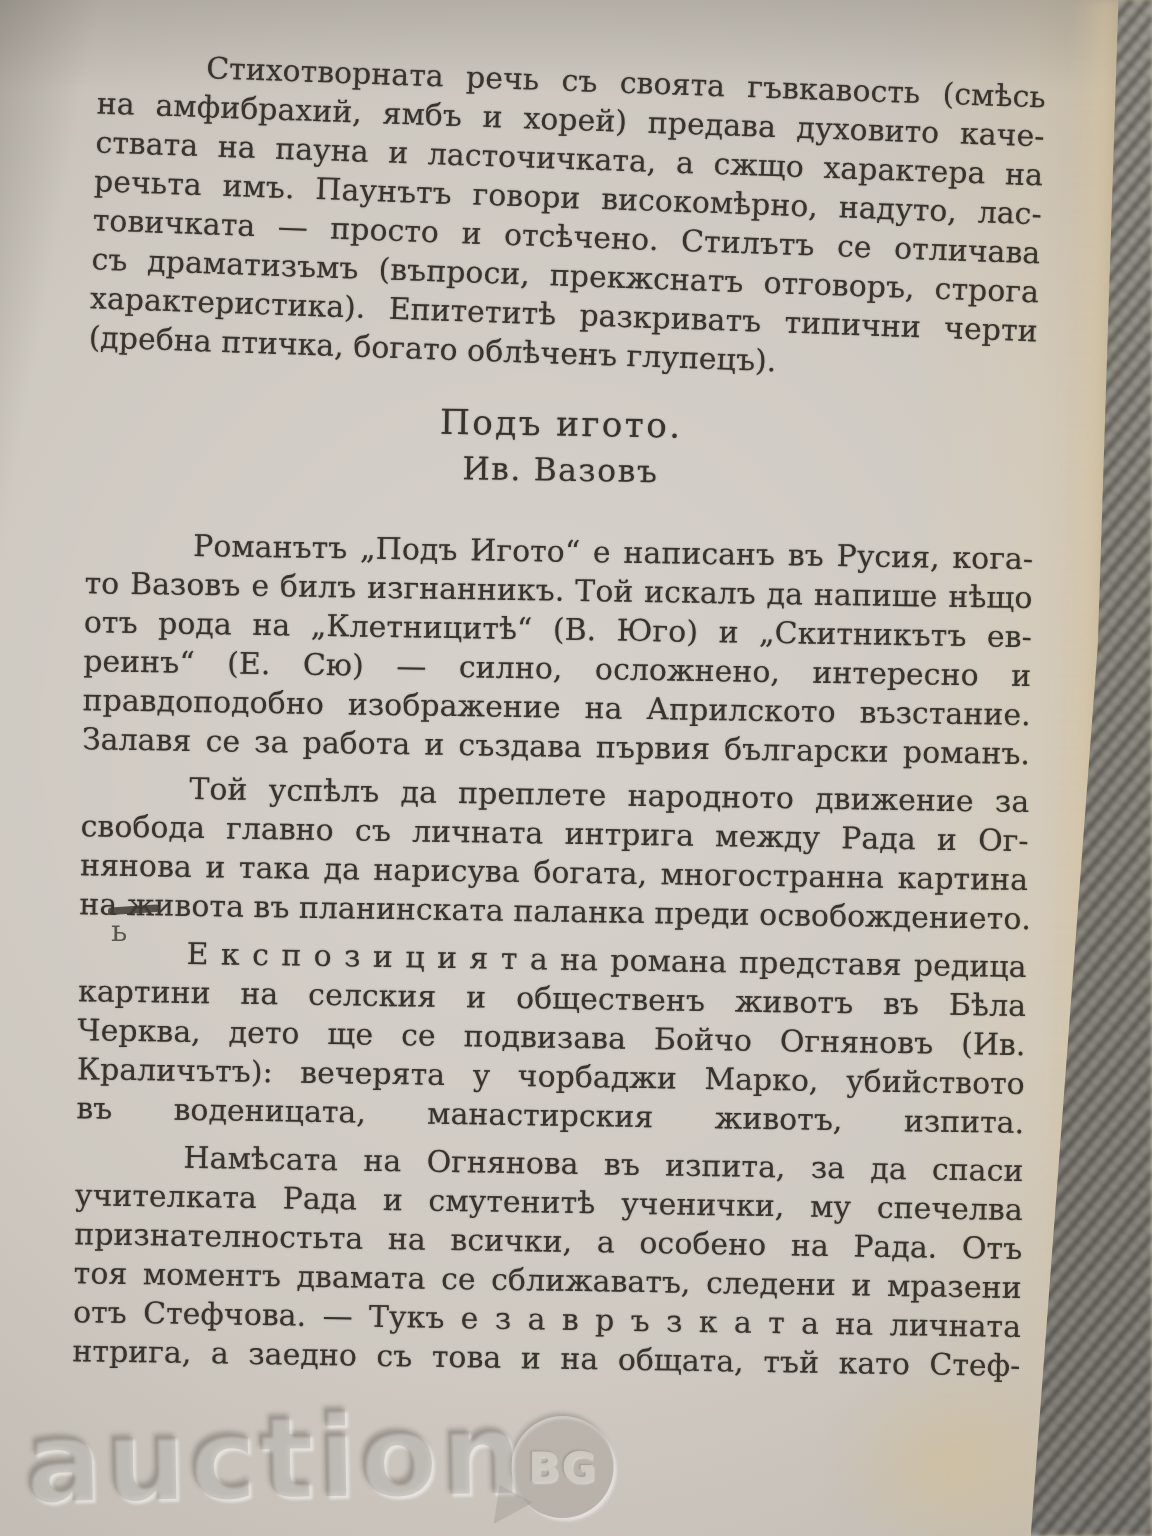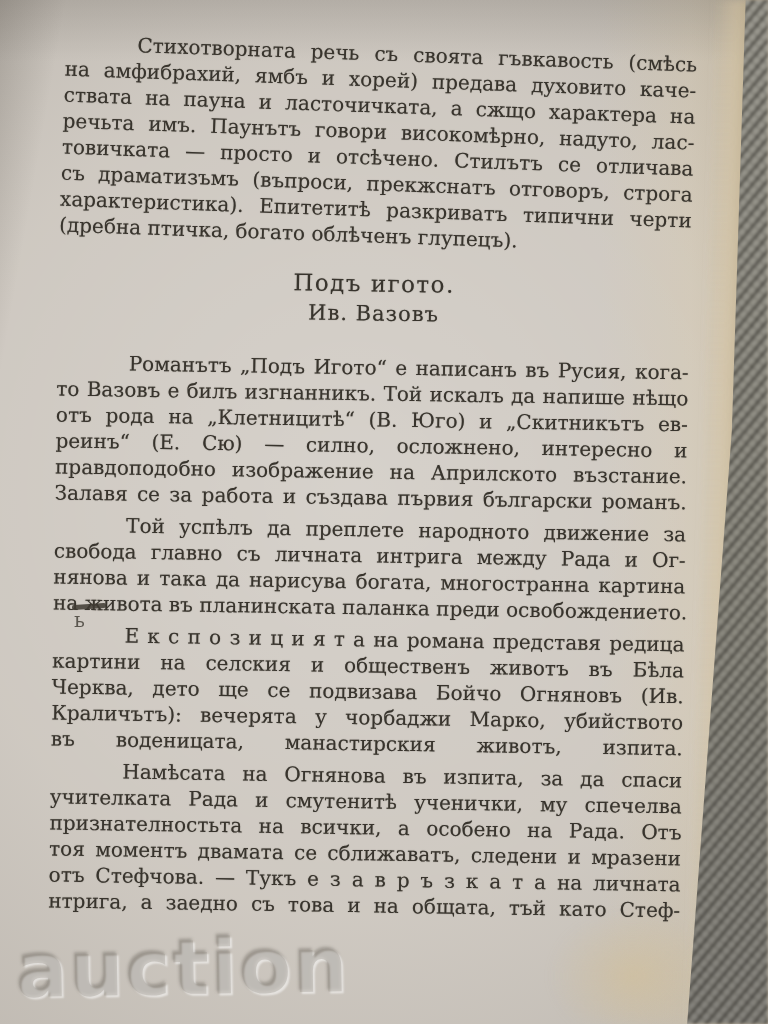--- a/index.html
+++ b/index.html
@@ -158,15 +158,19 @@
       </div>
     </div>
 
   <div class="mark">
     <span class="dash"></span>
     <span class="hook">ь</span>
   </div>
 
   <div class="wm">
     <span class="wm-text">auction</span>
+    <span class="wm-badge">
+      <span class="wm-tail"></span>
+      <span class="wm-badge-text">BG</span>
+    </span>
   </div>
 
 </div>
 
 </body></html>

